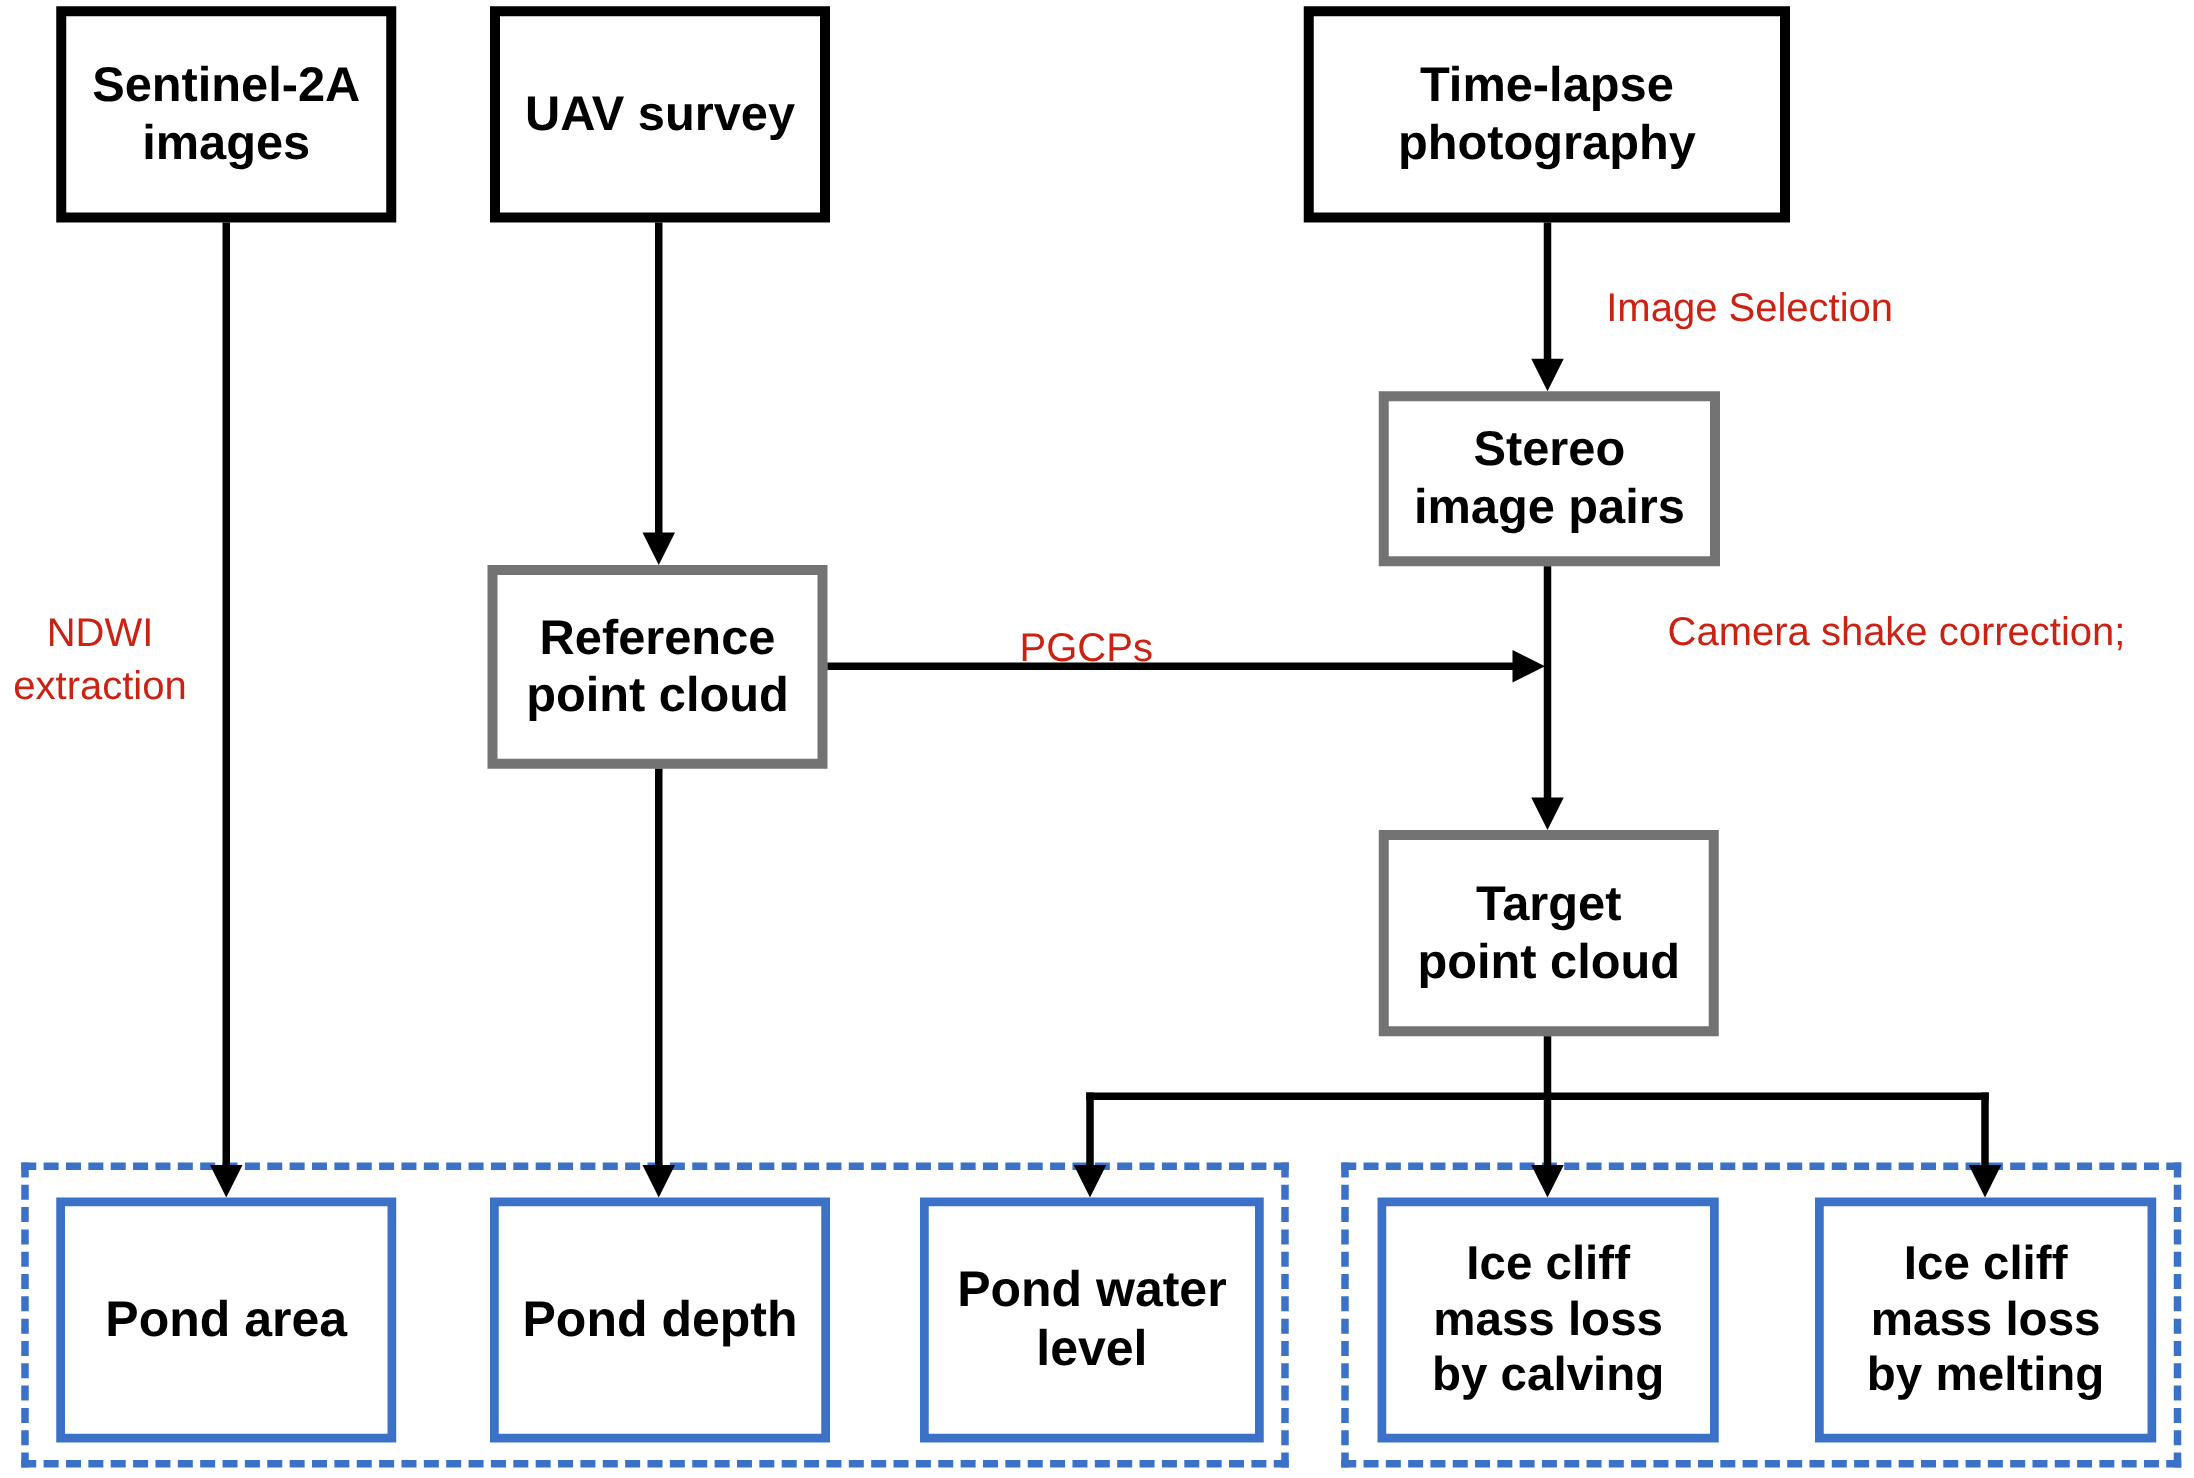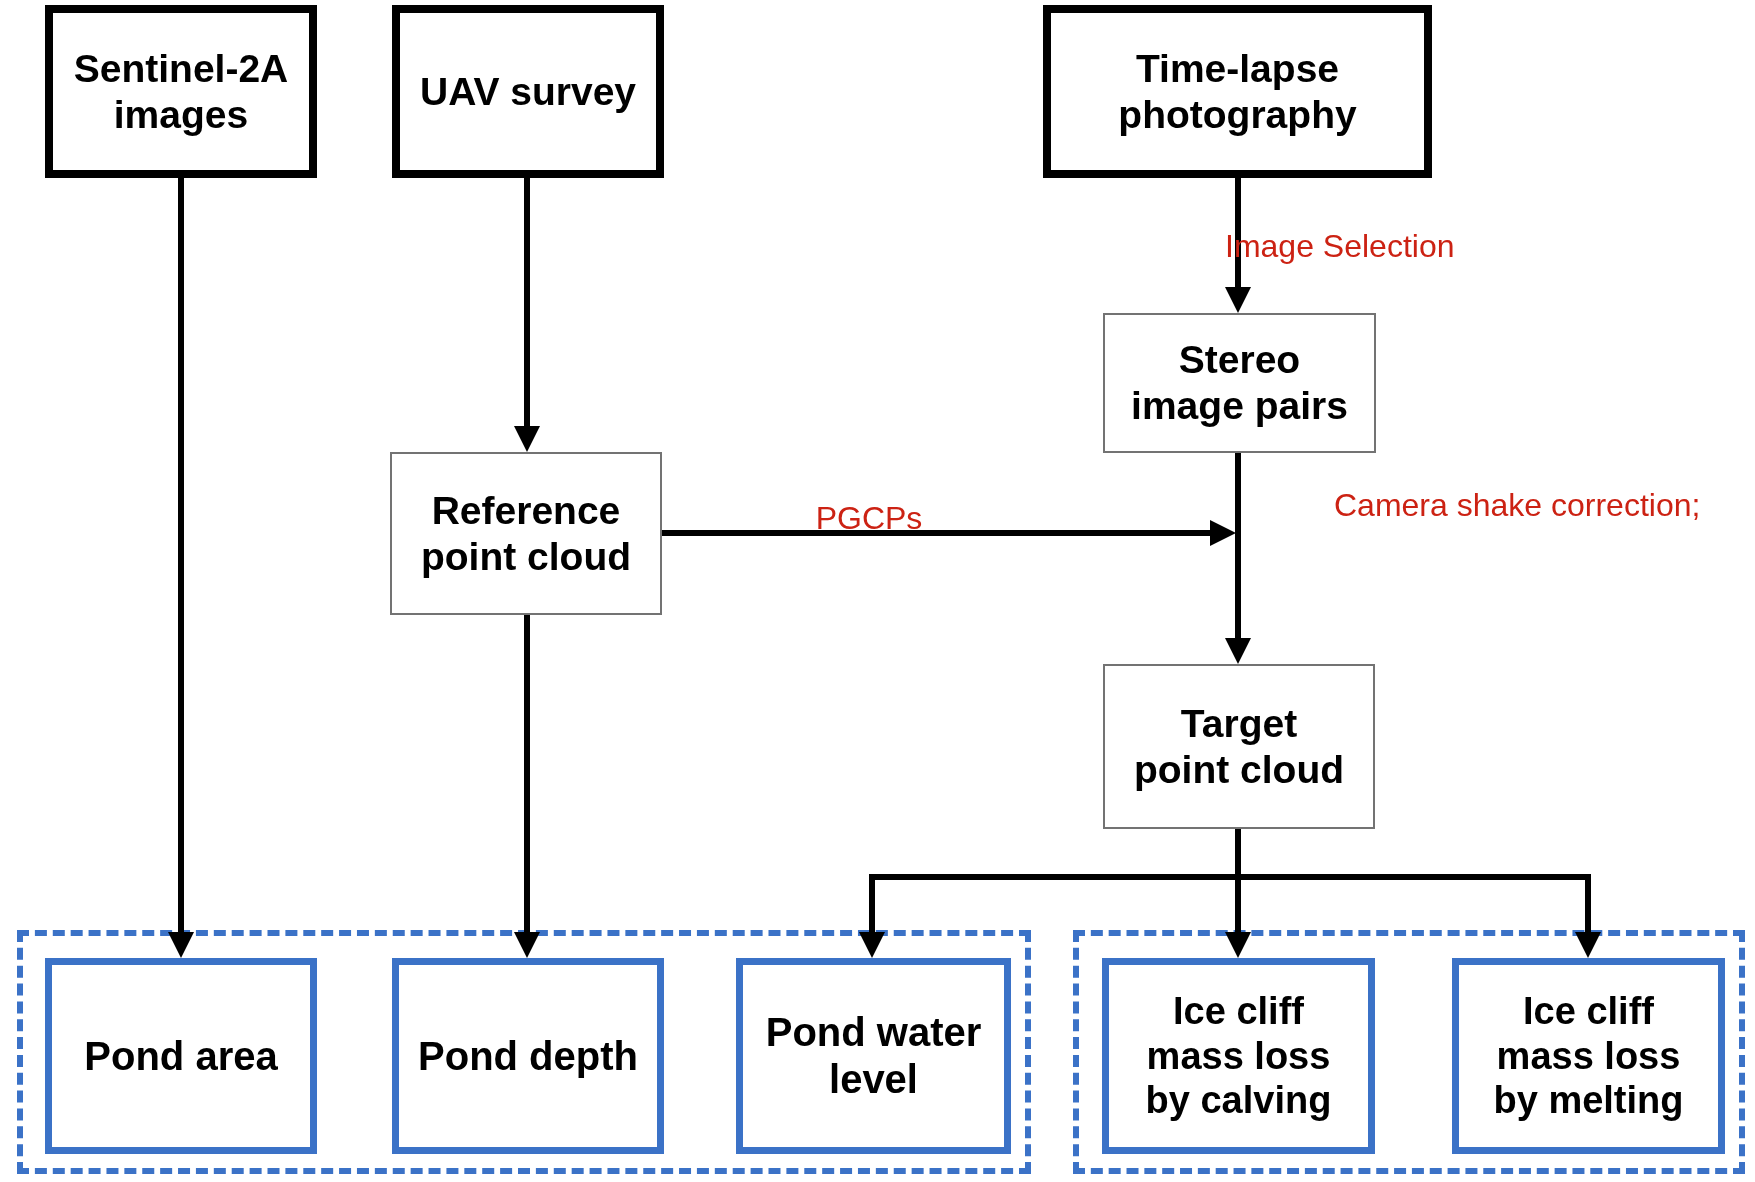--- a/index.html
+++ b/index.html
@@ -16,21 +16,21 @@
     background:#ffffff;
     display:flex;align-items:center;justify-content:center;
     text-align:center;
     font-weight:bold;
     color:#000000;
     font-size:39px;
     line-height:1.17;
     white-space:pre-line;
   }
   .black-node{border:8px solid #000000;}
-  .red-node{border:2px solid #737373;}
+  .red-node{border:8px solid #737373;}
   .blue-node{border:7px solid #3b72c7;font-size:40px;}
   .dashed-group{
     position:absolute;
     box-sizing:border-box;
     border:6px dashed #3b72c7;
     background:transparent;
   }
   .vline{position:absolute;width:6px;background:#000000;}
   .hline{position:absolute;height:6px;background:#000000;}
   .arrow-down{
@@ -117,22 +117,24 @@
 
   <div class="vline" style="left:869px;top:874px;height:60px;"></div>
   <div class="arrow-down" style="left:859px;top:932px;"></div>
 
   <div class="vline" style="left:1235px;top:874px;height:60px;"></div>
   <div class="arrow-down" style="left:1225px;top:932px;"></div>
 
   <div class="vline" style="left:1585px;top:874px;height:60px;"></div>
   <div class="arrow-down" style="left:1575px;top:932px;"></div>
 
+  <div class="red-label centered" style="left:0px;top:486px;width:160px;">NDWI
+extraction</div>
 
-  <div class="red-label" style="left:1225px;top:226px;">Image Selection</div>
+  <div class="red-label" style="left:1285px;top:226px;">Image Selection</div>
 
   <div class="red-label centered" style="left:808px;top:472px;width:122px;margin-top:26px;">PGCPs</div>
 
   <div class="red-label" style="left:1334px;top:485px;">Camera shake correction;</div>
 
 
 
 </div>
 
 </body></html>

